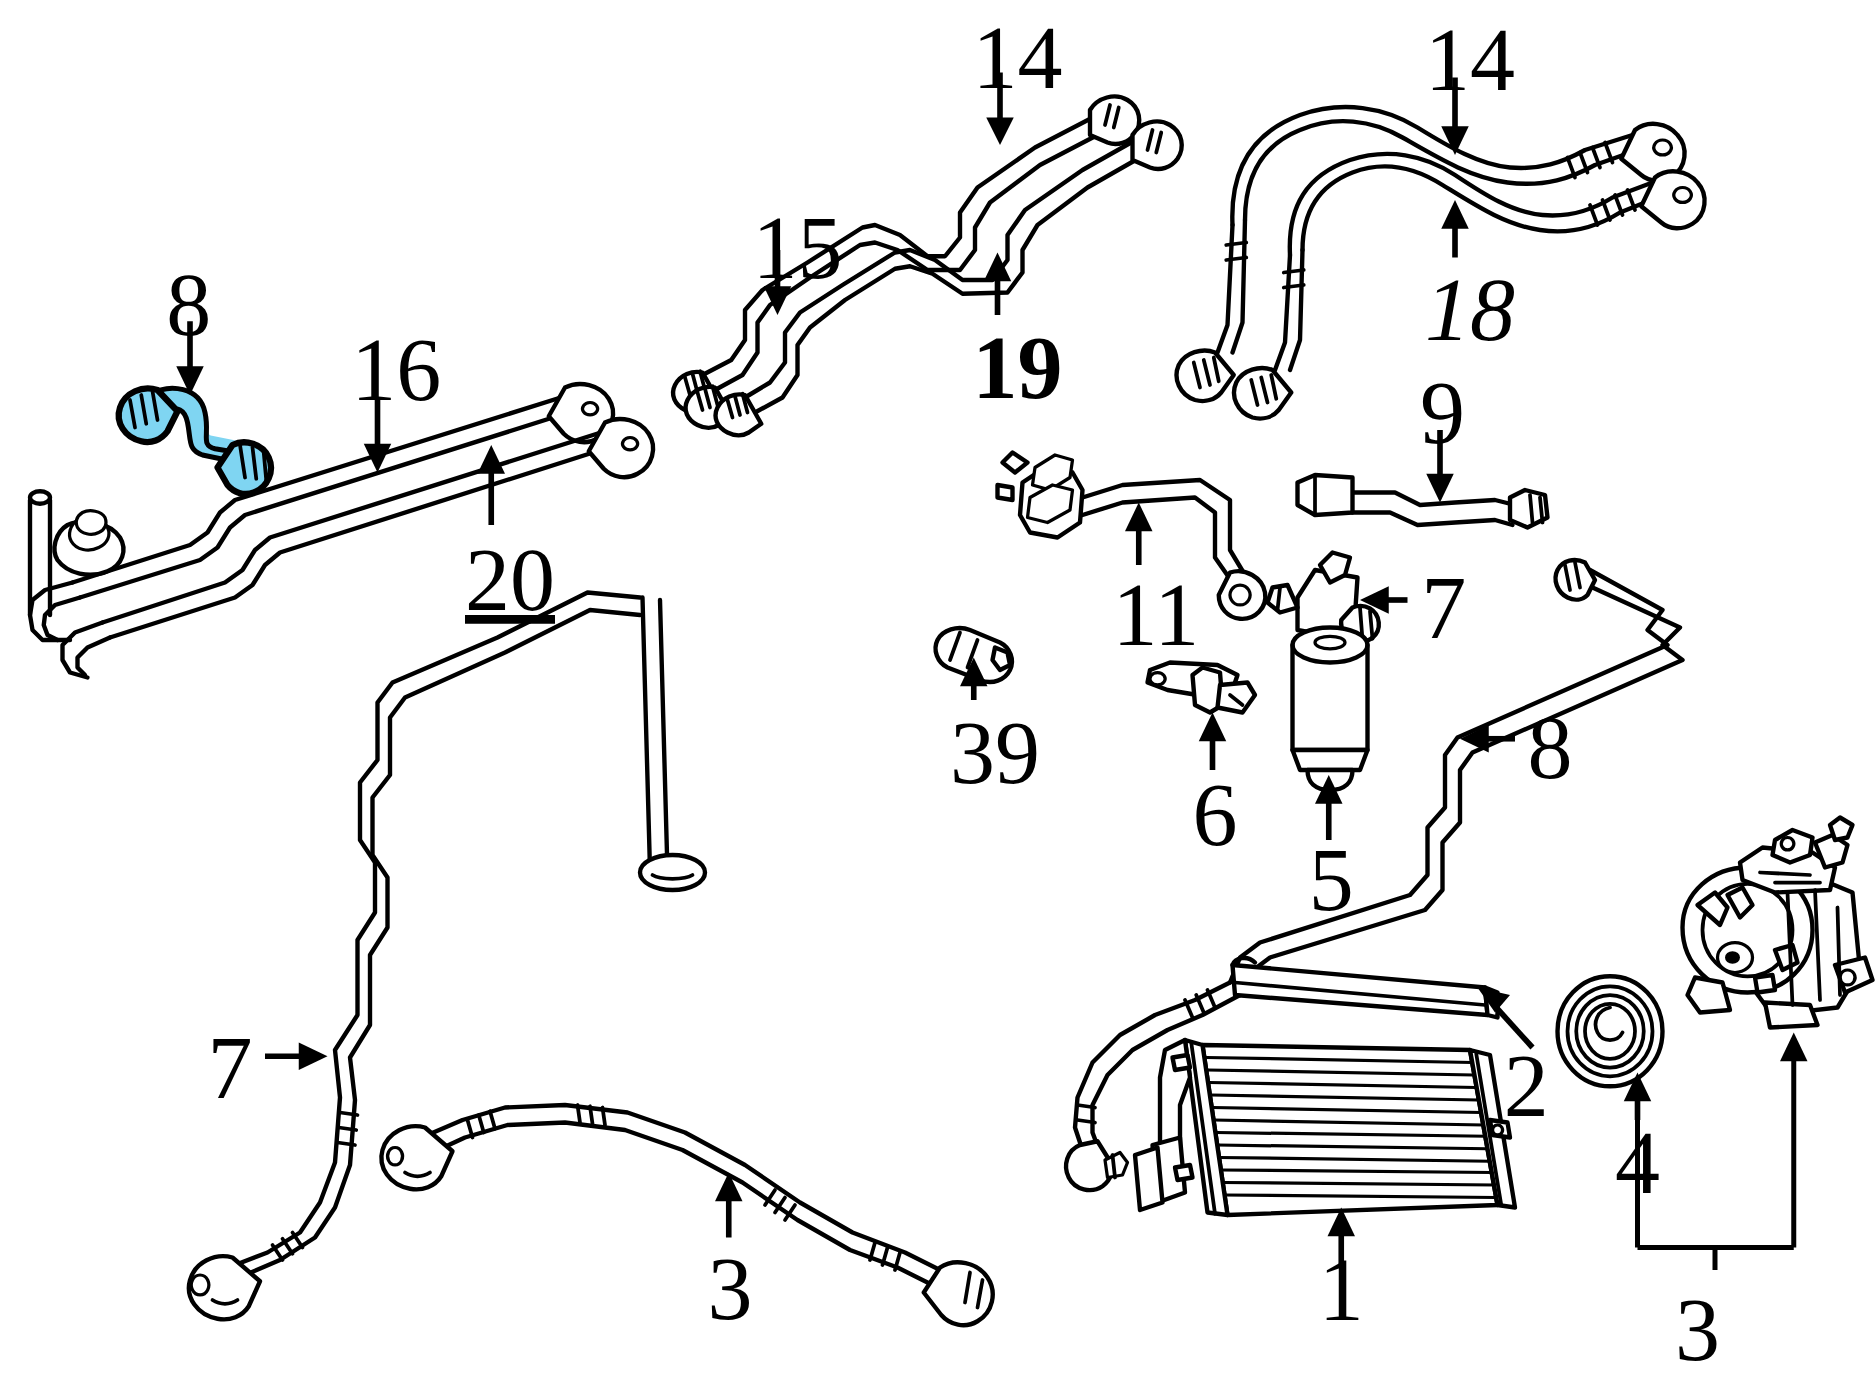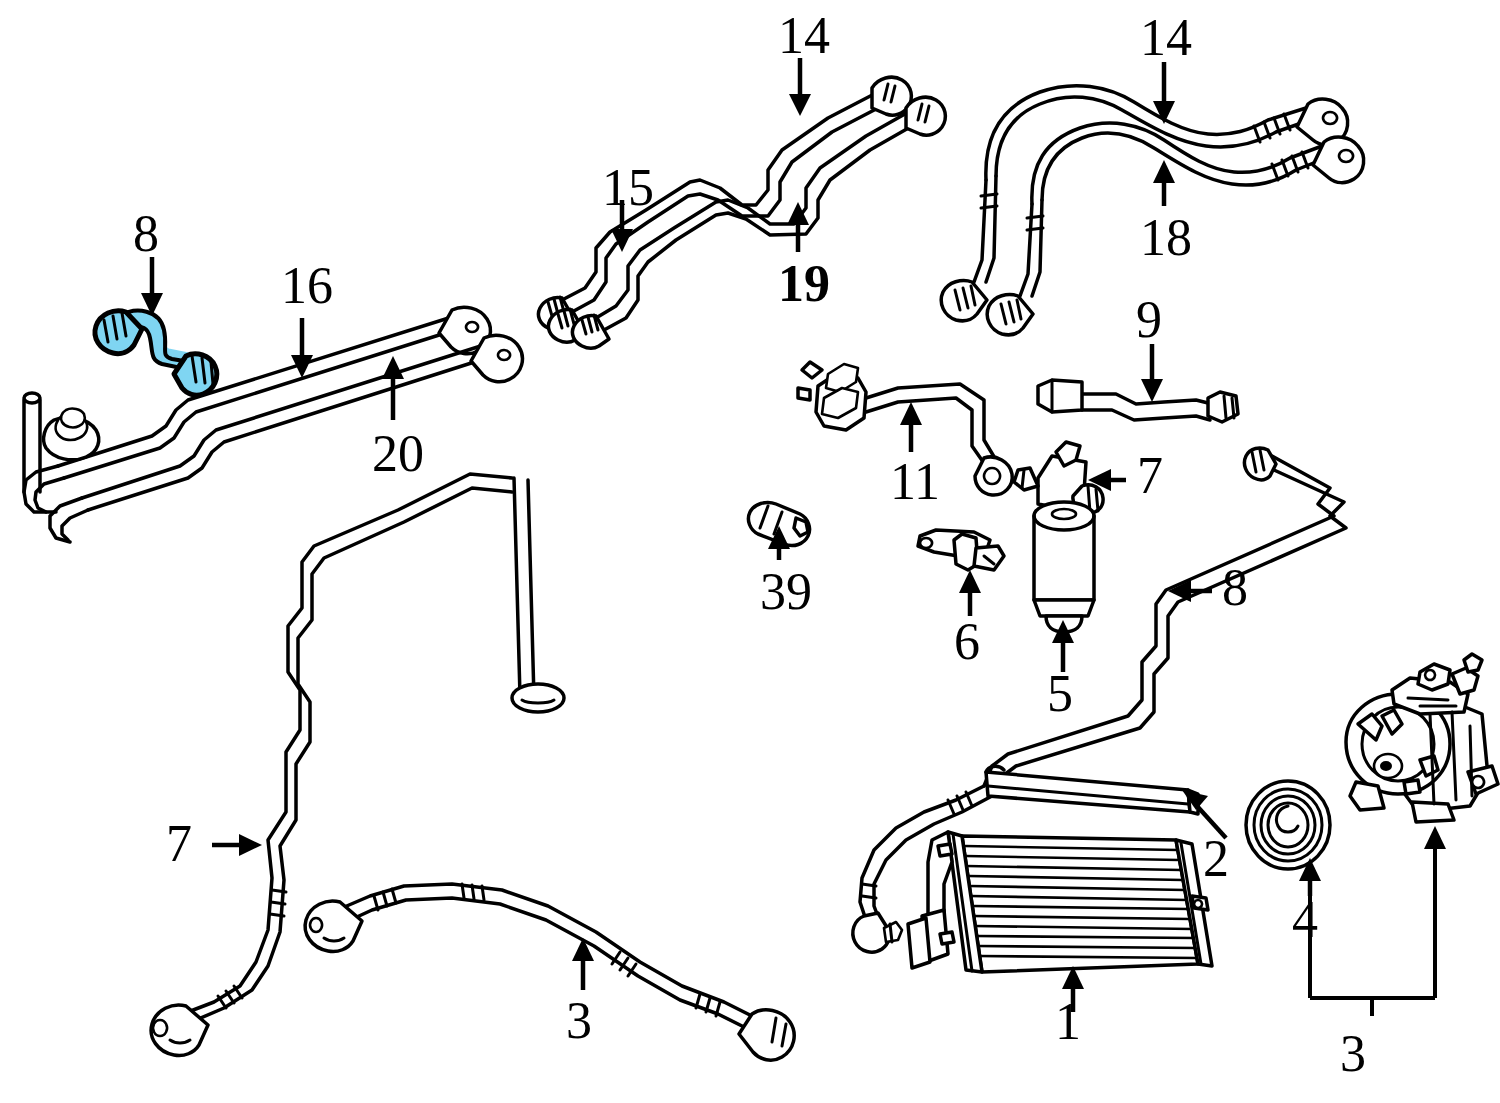--- a/index.html
+++ b/index.html
@@ -22,21 +22,21 @@
     position: absolute;
     left: 0;
     top: 0;
     width: 1500px;
     height: 1103px;
     display: block;
   }
   .callout-label {
     position: absolute;
     font-family: "Liberation Serif", "DejaVu Serif", serif;
-    font-size: 52px;
+    font-size: 72px;
     line-height: 1;
     color: #000000;
     font-weight: 400;
     letter-spacing: 0px;
     white-space: nowrap;
     user-select: none;
   }
   .ln {
     fill: none;
     stroke: #000000;
@@ -478,21 +478,21 @@
   <div class="callout-label" style="left:1140px; top:12px;">14</div>
 
   <div class="callout-label" style="left:778px; top:10px;">14</div>
 
   <div class="callout-label" style="left:602px; top:162px;">15</div>
 
   <div class="callout-label" style="left:281px; top:260px;">16</div>
 
   <div class="callout-label" style="left:133px; top:208px;">8</div>
 
-  <div class="callout-label" style="left:1140px; top:212px;">18</div>
+  <div class="callout-label" style="left:1140px; top:212px;font-style:italic;">18</div>
 
   <div class="callout-label" style="left:778px; top:258px;font-weight:bold;">19</div>
 
-  <div class="callout-label" style="left:372px; top:428px;">20</div>
+  <div class="callout-label" style="left:372px; top:428px;text-decoration:underline;">20</div>
 
   <div class="callout-label" style="left:760px; top:566px;">39</div>
 
 </div>
 
 </body></html>

